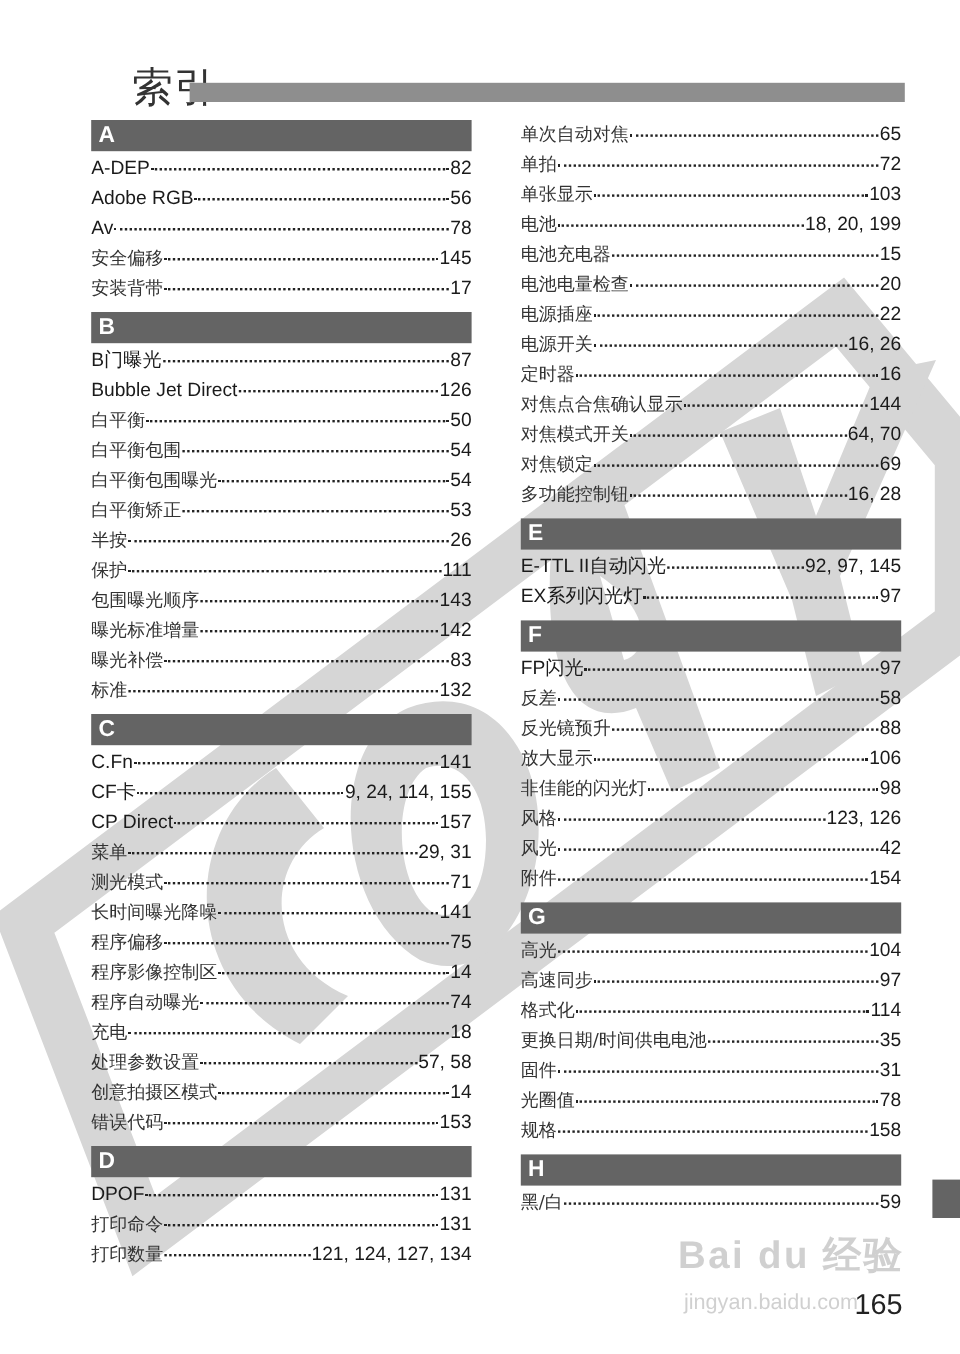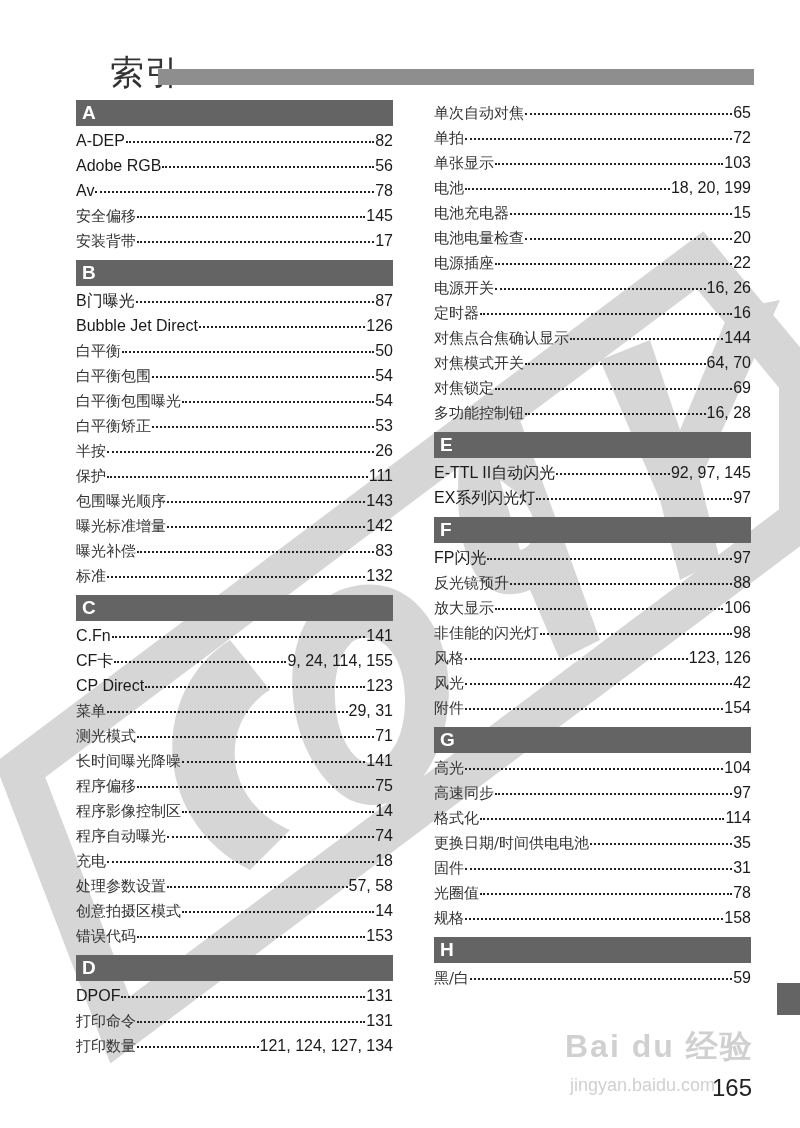--- a/index.html
+++ b/index.html
@@ -183,21 +183,21 @@
         <span class="pages">141</span>
       </div>
     <div class="entry">
         <span class="term">CF卡</span>
         <span class="dots"></span>
         <span class="pages">9, 24, 114, 155</span>
       </div>
     <div class="entry">
         <span class="term">CP Direct</span>
         <span class="dots"></span>
-        <span class="pages">123</span>
+        <span class="pages">157</span>
       </div>
     <div class="entry">
         <span class="term cjk">菜单</span>
         <span class="dots"></span>
         <span class="pages">29, 31</span>
       </div>
     <div class="entry">
         <span class="term cjk">测光模式</span>
         <span class="dots"></span>
         <span class="pages">71</span>
@@ -347,20 +347,25 @@
         <span class="pages">97</span>
       </div>
   </div>
 
   <div class="section">
     <div class="section-header">F</div>
     <div class="entry">
         <span class="term">FP闪光</span>
         <span class="dots"></span>
         <span class="pages">97</span>
+      </div>
+    <div class="entry">
+        <span class="term cjk">反差</span>
+        <span class="dots"></span>
+        <span class="pages">58</span>
       </div>
     <div class="entry">
         <span class="term cjk">反光镜预升</span>
         <span class="dots"></span>
         <span class="pages">88</span>
       </div>
     <div class="entry">
         <span class="term cjk">放大显示</span>
         <span class="dots"></span>
         <span class="pages">106</span>

